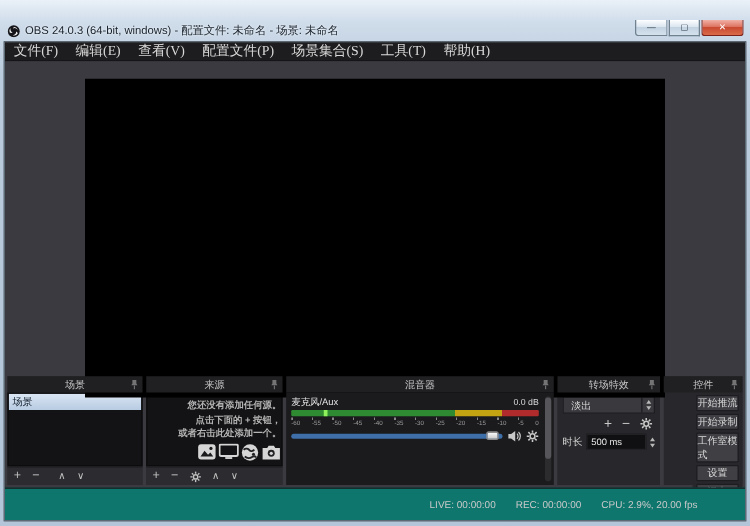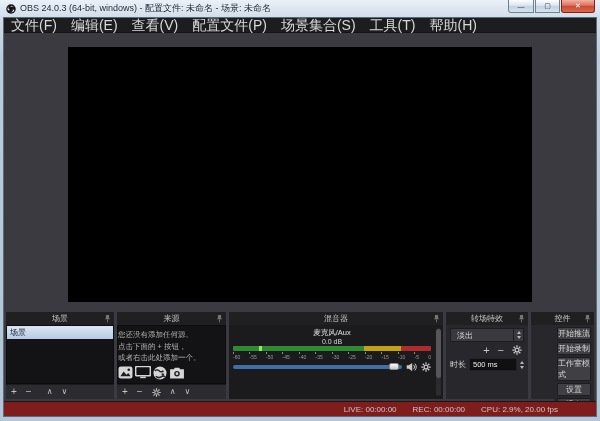--- a/index.html
+++ b/index.html
@@ -6,21 +6,21 @@
   html,body { width:600px; height:421px; overflow:hidden; }
   body { font-family:"Liberation Sans","DejaVu Sans",sans-serif; }
 
   
   .window {
     width:600px; height:421px;
     background:linear-gradient(#eaf1f8 0%, #cfdcea 18px, #b9cbdc 60px, #b3c6d9 100%);
     padding:0 3px 4px 3px;
     display:flex; flex-direction:column;
   }
-  .titlebar { height:17px; display:flex; align-items:flex-start; position:relative; }
+  .titlebar { height:17px; display:flex; align-items:flex-start; position:relative;margin-top:16px; }
   .title-left { display:flex; align-items:center; gap:4px; padding:2px 0 0 3px; }
   .title-text { font-size:9px; color:#15202b; white-space:nowrap; text-shadow:0 0 2px #fff; }
   .winbtns { position:absolute; right:2px; top:0; display:flex; }
   .winbtn {
     height:13px; border:1px solid #70818f; border-top:none;
     border-radius:0 0 3px 3px; display:flex; align-items:center; justify-content:center;
     font-size:7px; color:#2b3a46;
     background:linear-gradient(#fdfeff, #dbe6f0 45%, #c3d2e0 50%, #d5e2ee);
     margin-left:1px;
   }
@@ -30,21 +30,21 @@
     width:34px; color:#fff; border-color:#7c221a;
     background:linear-gradient(#f0b0a4, #dd7361 45%, #c94a31 50%, #d96a4a);
     border-radius:0 0 3px 3px;
   }
 
   
   .app { flex:1; display:flex; flex-direction:column; border:1px solid #5c6a76; background:#3a3a40; }
 
   .menubar { height:15px; background:#1d1d1f; border-bottom:1px solid #151517;
              display:flex; align-items:center; }
-  .menu-item { font-size:14px; color:#d9d9d9; padding:0 7px; line-height:15px; cursor:default; }
+  .menu-item { font-size:11px; color:#d9d9d9; padding:0 7px; line-height:15px; cursor:default;font-family:Liberation Serif, serif; }
 
   .main { flex:1; background:#3a3a40; position:relative; }
   .canvas { position:absolute; left:50%; transform:translateX(-50%); top:14px;
             width:464px; height:255px; background:#000; }
 
   
   .docks { height:90px; display:flex; gap:3px; padding:1px 2px 2px 2px; background:#3a3a40; }
   .panel { display:flex; flex-direction:column; background:#28282c; min-width:0; }
   .panel-header { height:13px; background:#202023; color:#c6c6c6; font-size:8px;
                   display:flex; align-items:center; justify-content:center; position:relative;
@@ -61,31 +61,31 @@
   .scene-item { height:13px; background:linear-gradient(#dbe6f3,#b7cbe2);
                 color:#13202e; font-size:8px; display:flex; align-items:center; padding-left:3px; }
 
   .dock-toolbar { height:15px; background:#2c2c30; border-top:1px solid #1b1b1e;
                   display:flex; align-items:center; padding:0 5px; color:#c2c2c2; flex:0 0 auto; }
   .tb { font-size:10px; line-height:10px; margin-right:9px; cursor:default; }
   .tb.small { font-size:8px; }
   .tb-gear { margin-right:9px; display:flex; }
 
   .sources-empty { flex:1; background:#131315; border:1px solid #0c0c0e;
-                   display:flex; flex-direction:column; align-items:flex-start; justify-content:center; }
+                   display:flex; flex-direction:column; align-items:flex-end; justify-content:center;font-weight:bold; }
   .empty-line { font-size:7.5px; color:#b5b5b5; line-height:1.55; white-space:nowrap; }
   .src-icons { display:flex; gap:2px; margin-top:2px; align-items:center; }
 
   
   .mixer-body { flex:1; background:#1b1b1e; padding:3px 12px 2px 4px; position:relative; }
   .mixer-scroll { position:absolute; right:2px; top:3px; bottom:3px; width:5px;
                   background:#2c2c2f; border-radius:3px; }
   .mixer-thumb { position:absolute; left:0; right:0; top:1px; height:72%;
                  background:#55555a; border-radius:3px; }
-  .mix-row1 { display:flex; justify-content:space-between; align-items:center;flex-direction:column; }
+  .mix-row1 { display:flex; justify-content:space-between; align-items:center; }
   .mix-name { font-size:7.5px; color:#e2e2e2; }
   .mix-db { font-size:7px; color:#d8d8d8; }
   .meter { height:5px; margin-top:1px; border-radius:1px; position:relative;
            background:linear-gradient(to right,#2e8b31 0%,#2e8b31 66%,#c3a312 66%,#c3a312 85%,#b02c2c 85%,#b02c2c 100%); }
   .meter-peak { position:absolute; left:13%; top:0; width:3px; height:100%; background:#8ef05a; }
   .tickmarks { height:2px; margin-top:1px;
                background:repeating-linear-gradient(to right,#8a8a8a 0,#8a8a8a 1px,transparent 1px,transparent 8.333%); }
   .ticklabels { display:flex; justify-content:space-between; font-size:5px; color:#9a9a9a;
                 line-height:6px; }
   .slider-row { display:flex; align-items:center; gap:4px; margin-top:2px; }
@@ -112,21 +112,21 @@
                font-size:7.5px; display:flex; align-items:center; padding-left:3px; }
   .dur-spin { display:flex; flex-direction:column; gap:2px; align-items:center; }
 
   
   .ctrl-body { flex:1; background:#28282c; padding:2px 3px; display:flex; flex-direction:column; gap:2px;margin-left:23px; }
   .ctrl-btn { flex:1; background:#3f3f44; border:1px solid #1d1d20; border-radius:1px;
               color:#d9d9d9; font-size:8px; display:flex; align-items:center; justify-content:center;
               cursor:default; }
 
   
-  .statusbar { height:15px; background:#7f1d1d; border-top:1px solid #17171a;
+  .statusbar { height:26px; background:#0f766e; border-top:1px solid #17171a;
                display:flex; align-items:center; justify-content:flex-end; gap:16px;
                padding-right:38px; font-size:8px; color:#c9c9c9; }
 
   svg { display:block; }
 </style>
 </head>
 <body>
 
 <div class="window">
 

